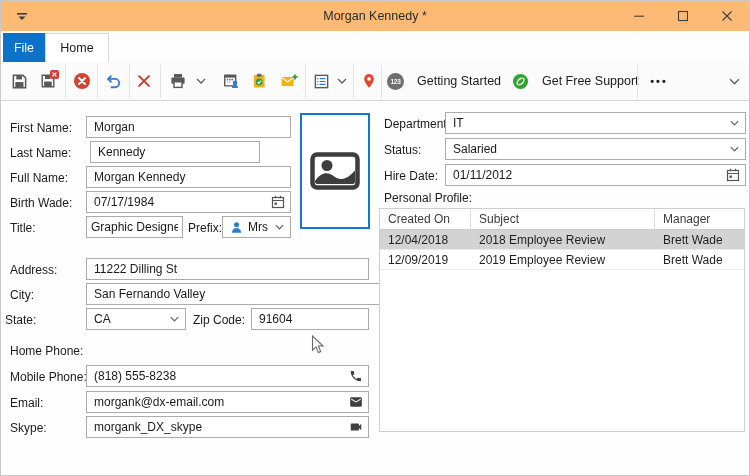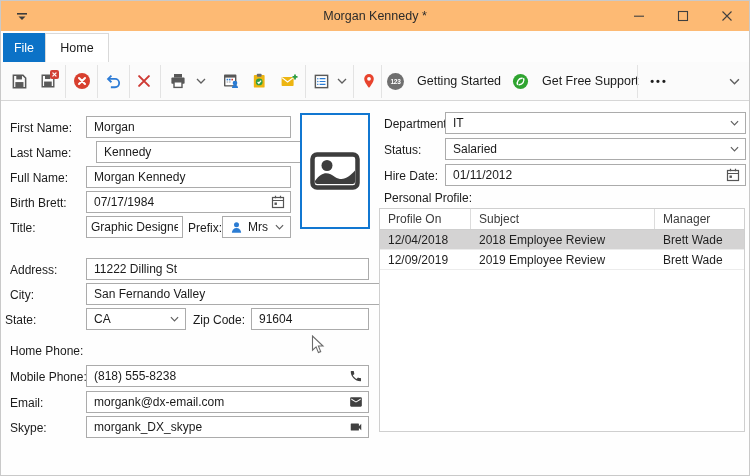--- a/index.html
+++ b/index.html
@@ -211,34 +211,34 @@
           <path d="M1 1 L5 5 L9 1" fill="none" stroke="#5f5f5f" stroke-width="1.3"></path>
         </svg>
     </div>
   </div>
 
   <div class="content">
 
     <div class="lbl" style="left:9px;top:20px">First Name:</div>
     <div class="lbl" style="left:9px;top:45px">Last Name:</div>
     <div class="lbl" style="left:9px;top:70px">Full Name:</div>
-    <div class="lbl" style="left:9px;top:95px">Birth Brett:</div>
+    <div class="lbl" style="left:9px;top:95px">Birth Wade:</div>
     <div class="lbl" style="left:9px;top:120px">Title:</div>
     <div class="lbl" style="left:9px;top:162px">Address:</div>
     <div class="lbl" style="left:9px;top:187px">City:</div>
     <div class="lbl" style="left:4px;top:212px">State:</div>
     <div class="lbl" style="left:9px;top:243px">Home Phone:</div>
     <div class="lbl" style="left:9px;top:269px">Mobile Phone:</div>
     <div class="lbl" style="left:9px;top:295px">Email:</div>
     <div class="lbl" style="left:9px;top:320px">Skype:</div>
 
     <div class="fieldwrap" style="left:85px;top:15px;width:205px">
       <input class="tb" value="Morgan" style="">
     </div>
-    <div class="fieldwrap" style="left:95px;top:40px;width:205px">
+    <div class="fieldwrap" style="left:89px;top:40px;width:170px">
       <input class="tb" value="Kennedy" style="">
     </div>
     <div class="fieldwrap" style="left:85px;top:65px;width:205px">
       <input class="tb" value="Morgan Kennedy" style="">
     </div>
     <div class="fieldwrap" style="left:85px;top:90px;width:205px">
       <input class="tb icon-pad" value="07/17/1984" style="">
       <svg class="fieldicon" viewBox="0 0 14 14">
           <rect x="1.5" y="2.5" width="11" height="10" fill="none" stroke="#555" stroke-width="1.2"></rect>
           <path d="M1.5 5.5 h11 M4.5 0.8 v2.5 M9.5 0.8 v2.5" stroke="#555" stroke-width="1.2" fill="none"></path>
@@ -333,21 +333,21 @@
           <rect x="1.5" y="2.5" width="11" height="10" fill="none" stroke="#555" stroke-width="1.2"></rect>
           <path d="M1.5 5.5 h11 M4.5 0.8 v2.5 M9.5 0.8 v2.5" stroke="#555" stroke-width="1.2" fill="none"></path>
           <rect x="3.5" y="7.5" width="2.4" height="2.4" fill="#555"></rect>
         </svg>
     </div>
 
     <div class="lbl" style="left:383px;top:90px">Personal Profile:</div>
 
     <div class="grid">
       <div class="grid-hrow">
-        <div class="grid-hcell c0">Profile On</div>
+        <div class="grid-hcell c0">Created On</div>
         <div class="grid-hcell c1">Subject</div>
         <div class="grid-hcell c2">Manager</div>
       </div>
       <div class="grid-row selected">
         <div class="grid-cell c0">12/04/2018</div>
         <div class="grid-cell c1">2018 Employee Review</div>
         <div class="grid-cell c2">Brett Wade</div>
       </div>
       <div class="grid-row">
         <div class="grid-cell c0">12/09/2019</div>

